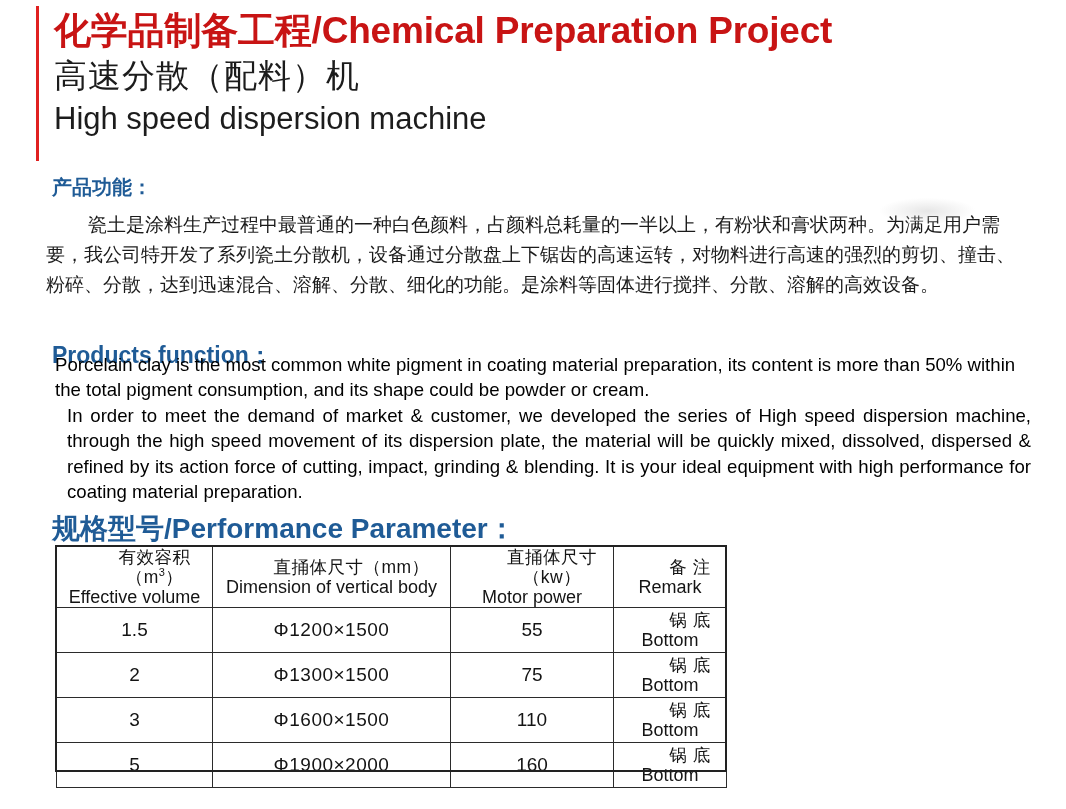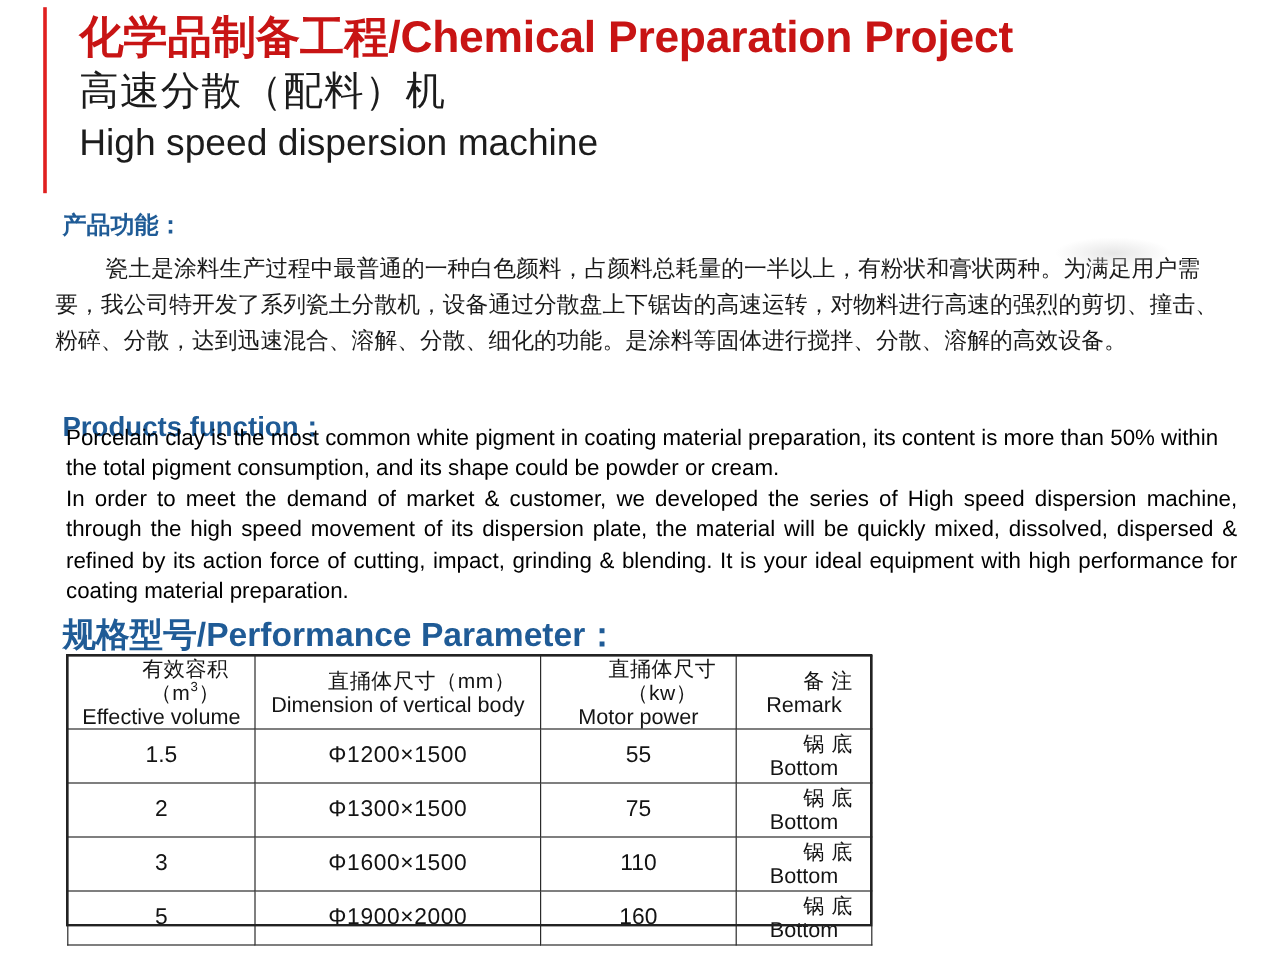--- a/index.html
+++ b/index.html
@@ -21,21 +21,21 @@
     width: 1066px;
     height: 809px;
   }
 
   
   .title-block {
     position: absolute;
     left: 36px;
     top: 8px;
     width: 1010px;
-    padding-left: 30px;
+    padding-left: 18px;
     box-sizing: border-box;
   }
   .red-rule {
     position: absolute;
     left: 36px;
     top: 6px;
     width: 3px;
     height: 155px;
     background: #e02020;
   }
@@ -111,20 +111,21 @@
     width: 976px;
     font-size: 18.6px;
     line-height: 25.4px;
     color: #000000;
   }
   .en-body p {
     margin: 0;
   }
   .en-body p.justify {
     text-align: justify;
+    margin-left: 12px;
   }
 
   
   .spec-table-wrap {
     position: absolute;
     left: 56px;
     top: 546px;
   }
   table.spec {
     border-collapse: collapse;

